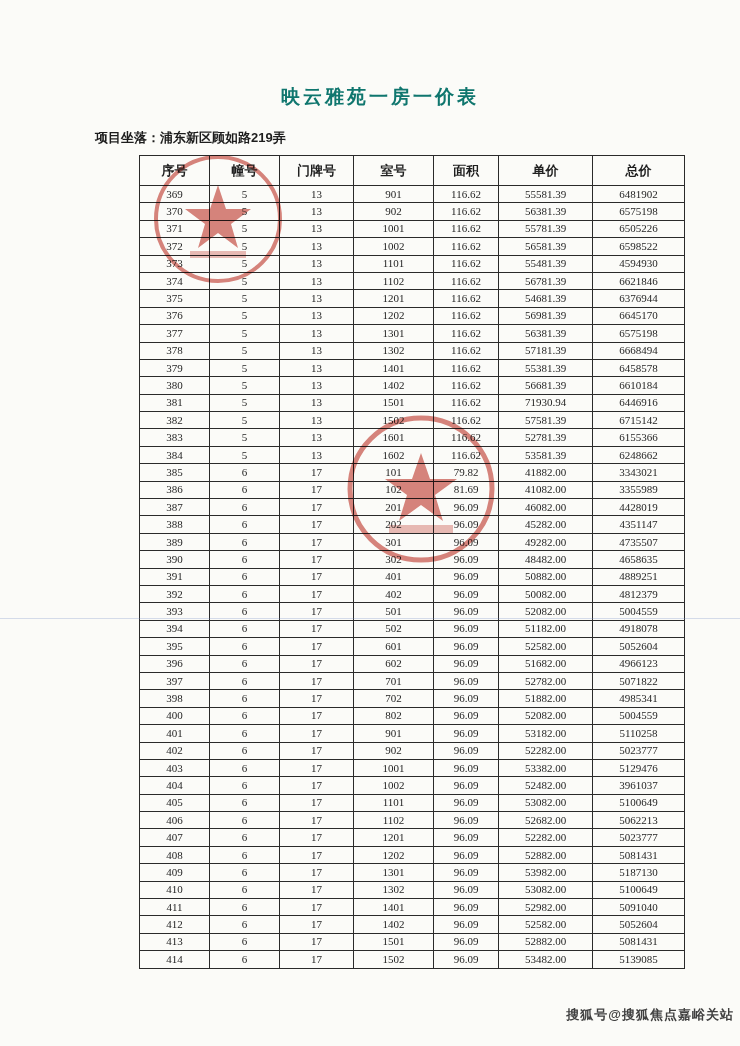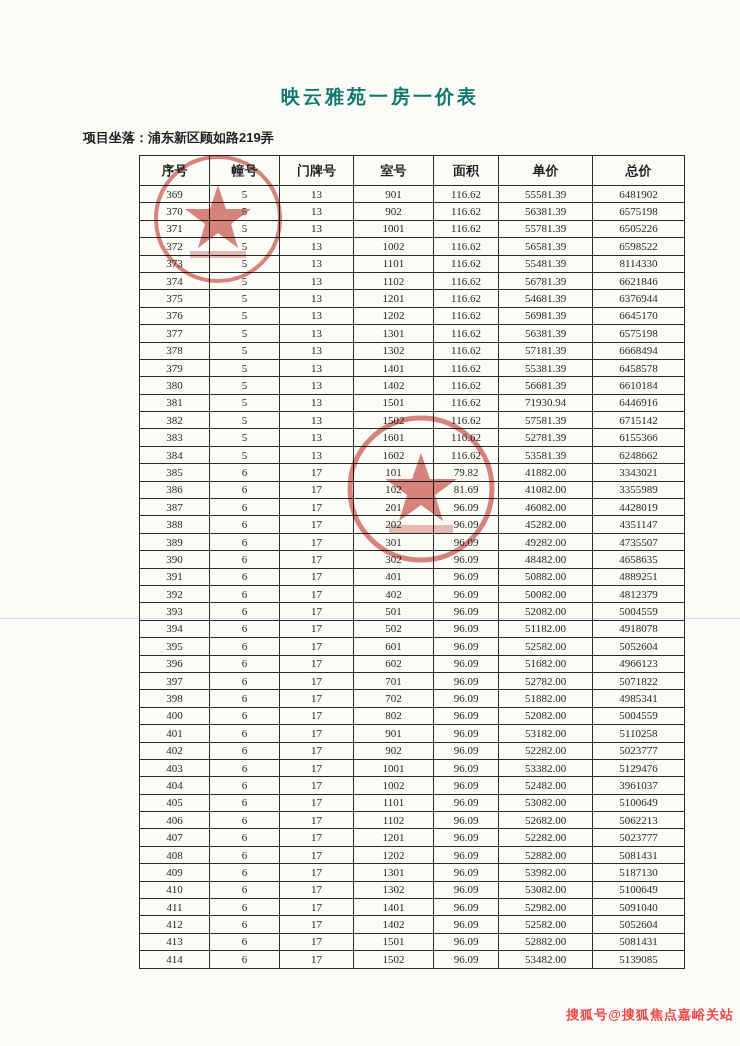--- a/index.html
+++ b/index.html
@@ -14,21 +14,21 @@
     background:#fbfbf8;
   }
   .doc-title{
     position:absolute;top:84px;left:10px;width:100%;
     text-align:center;
     font-size:19px;font-weight:bold;color:#0f766e;
     letter-spacing:3px;
     font-family:"Liberation Sans","DejaVu Sans",sans-serif;
   }
   .project-location{
-    position:absolute;top:129px;left:83px;
+    position:absolute;top:129px;left:95px;
     font-size:13px;font-weight:bold;color:#1d1d1d;
     font-family:"Liberation Sans","DejaVu Sans",sans-serif;
   }
   .table-wrap{
     position:absolute;top:155px;left:100px;width:545px;margin-left:39px;
   }
   table.price{
     border-collapse:collapse;table-layout:fixed;width:545px;
     background:transparent;
   }
@@ -55,21 +55,21 @@
     pointer-events:none;
   }
   .seal svg{display:block;width:100%;height:100%;}
 
   .scan-line{
     position:absolute;left:0;top:618px;width:740px;height:1px;
     background:rgba(110,135,195,0.28);
   }
   .sohu-watermark{
     position:absolute;top:1006px;right:6px;
-    font-size:13px;font-weight:bold;color:#ef4444;
+    font-size:13px;font-weight:bold;color:#404040;
     font-family:"Liberation Sans","DejaVu Sans",sans-serif;
     letter-spacing:1px;
   }
 </style>
 </head>
 <body>
 
 <div class="page">
 
   <div class="doc-title">映云雅苑一房一价表</div>
@@ -135,21 +135,21 @@
             <td>56581.39</td>
             <td>6598522</td>
           </tr>
           <tr>
             <td>373</td>
             <td>5</td>
             <td>13</td>
             <td>1101</td>
             <td>116.62</td>
             <td>55481.39</td>
-            <td>8114330</td>
+            <td>4594930</td>
           </tr>
           <tr>
             <td>374</td>
             <td>5</td>
             <td>13</td>
             <td>1102</td>
             <td>116.62</td>
             <td>56781.39</td>
             <td>6621846</td>
           </tr>

